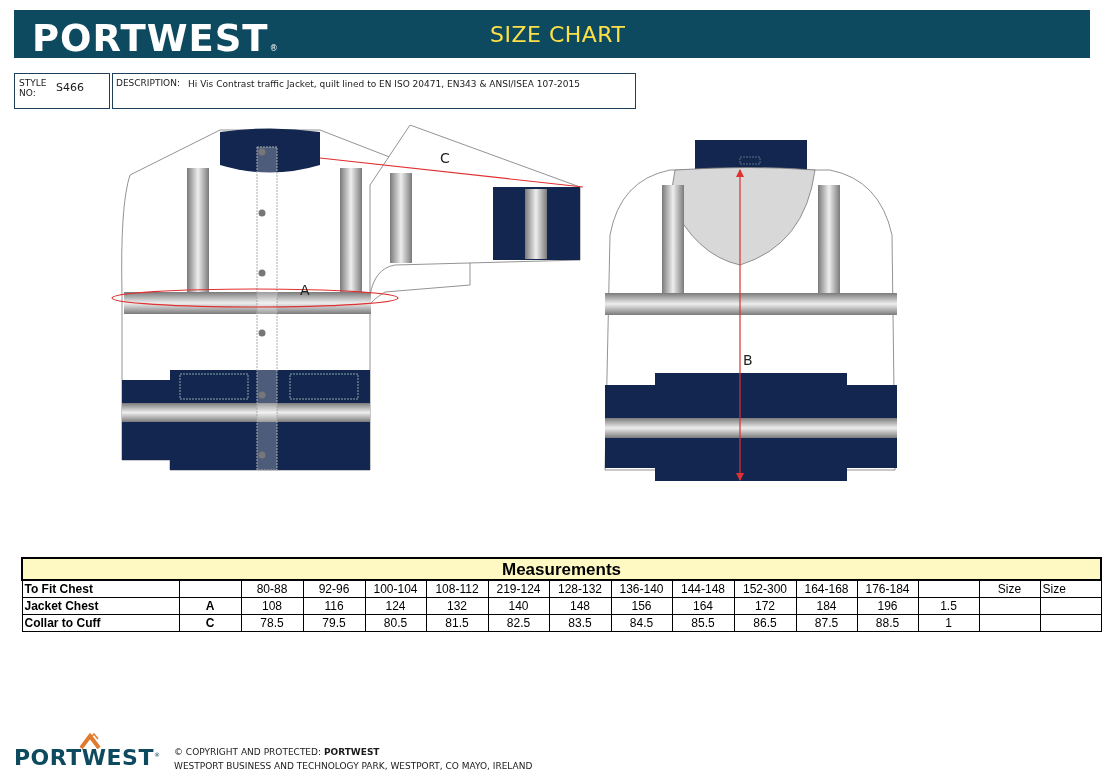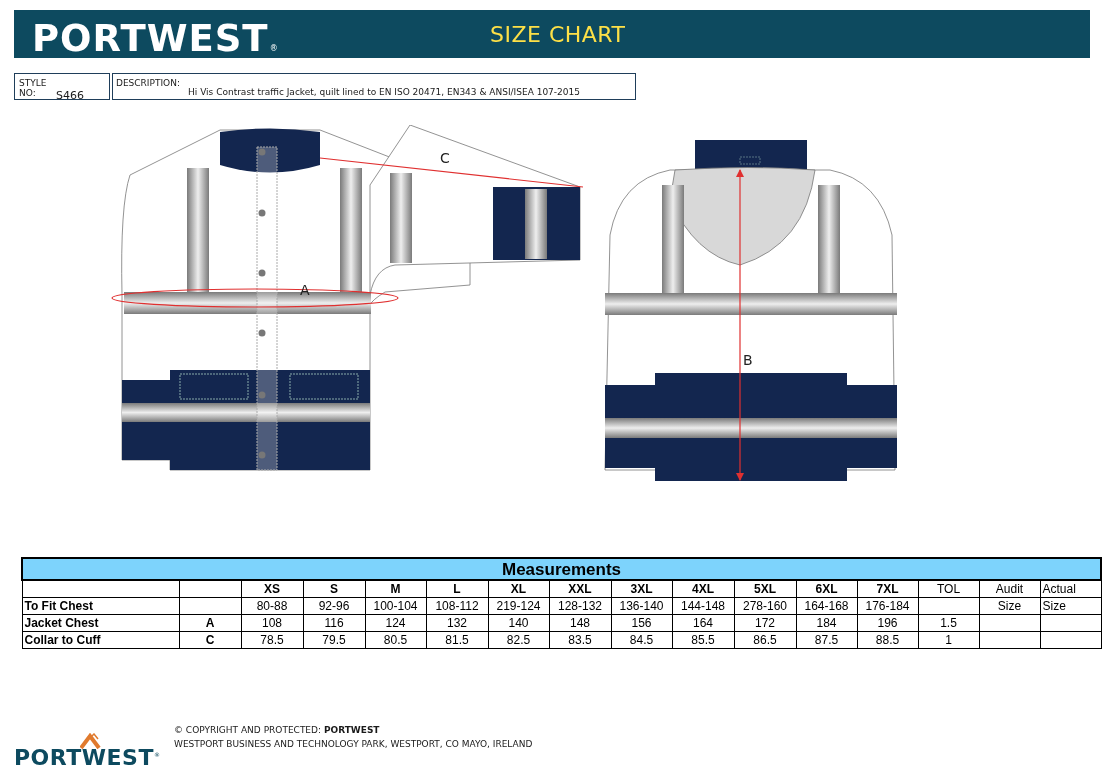--- a/index.html
+++ b/index.html
@@ -1,37 +1,37 @@
 <!DOCTYPE html>
 <html><head>
 <meta charset="utf-8">
 <style>
   html, body { margin:0; padding:0; background:#ffffff; }
   body { width:1103px; height:782px; position:relative; overflow:hidden; font-family:"Liberation Sans", sans-serif; color:#000; }
   .header-bar { position:absolute; left:14px; top:10px; width:1076px; height:48px; background:#0d4a5f; }
   .brand { position:absolute; left:18px; top:7px; font-family:"DejaVu Sans", sans-serif; font-weight:bold; font-size:37px; letter-spacing:1px; color:#ffffff; }
   .brand sup { font-size:8px; font-weight:normal; vertical-align:baseline; margin-left:1px; }
   .chart-title { position:absolute; left:460px; top:12px; font-family:"DejaVu Sans", sans-serif; font-size:22px; color:#fde047; letter-spacing:0.5px;margin-left:16px; }
-  .info-row { position:absolute; top:73px; height:27px; border:1.5px solid #1f3e5a; box-sizing:border-box; font-family:"DejaVu Sans", sans-serif; }
+  .info-row { position:absolute; top:73px; height:36px; border:1.5px solid #1f3e5a; box-sizing:border-box; font-family:"DejaVu Sans", sans-serif; }
   .style-box { left:14px; width:96px; }
   .desc-box { left:112px; width:524px; }
   .lbl { position:absolute; font-size:9px; line-height:10px; color:#1a1a1a; }
-  .val { position:absolute; font-size:11px; color:#1a1a1a;margin-top:8px; }
+  .val { position:absolute; font-size:11px; color:#1a1a1a; }
   .diagram { position:absolute; }
   table.meas { position:absolute; left:21px; top:557px; width:1078px; border-collapse:collapse; table-layout:fixed; font-size:12px; }
   table.meas td { border:1px solid #000; height:16px; padding:0 2px; text-align:center; white-space:nowrap; overflow:hidden; line-height:15px; }
-  table.meas tr.title td { background:#7dd3fc; font-weight:bold; font-size:17px; height:20px; border:2px solid #000; }
+  table.meas tr.title td { background:#fef9c3; font-weight:bold; font-size:17px; height:20px; border:2px solid #000; }
   table.meas td.rowlabel { text-align:left; font-weight:bold; }
   table.meas td.code { font-weight:bold; }
   table.meas tr.sizes td.size { font-weight:bold; }
   table.meas td.left { text-align:left; }
   .footer-logo { position:absolute; left:14px; top:745px; font-family:"DejaVu Sans", sans-serif; font-weight:bold; font-size:22px; color:#0d4a5f; letter-spacing:0.5px; }
   .footer-logo sup { font-size:6px; font-weight:normal; }
   .footer-peak { position:absolute; left:80px; top:733px; }
-  .footer-text { position:absolute; left:174px; top:723px; font-family:"DejaVu Sans", sans-serif; font-size:9px; line-height:14px; color:#1a1a1a; }
+  .footer-text { position:absolute; left:174px; top:745px; font-family:"DejaVu Sans", sans-serif; font-size:9px; line-height:14px; color:#1a1a1a; }
   .footer-text b { font-weight:bold; }
 </style>
 </head>
 <body>
 
 <div class="header-bar">
   <div class="brand"><span>PORTWEST</span><sup>®</sup></div>
   <div class="chart-title">SIZE CHART</div>
 </div>
 
@@ -142,50 +142,32 @@
       <col style="width:61px">
       <col style="width:61px">
     <col style="width:61px">
       <col style="width:61px">
       <col style="width:61px">
   </colgroup>
   <tbody>
       <tr class="title">
     <td colspan="16">Measurements</td>
   </tr>
-  <tr class="sizes">
-    <td></td>
-        <td></td>
-    <td class="size">XS</td>
-    <td class="size">S</td>
-    <td class="size">M</td>
-    <td class="size">L</td>
-    <td class="size">XL</td>
-    <td class="size">XXL</td>
-    <td class="size">3XL</td>
-    <td class="size">4XL</td>
-    <td class="size">5XL</td>
-    <td class="size">6XL</td>
-    <td class="size">7XL</td>
-    <td>TOL</td>
-    <td>Audit</td>
-    <td class="left">Actual</td>
-  </tr>
   <tr>
     <td class="rowlabel">To Fit Chest</td>
     <td class="code"></td>
     <td>80-88</td>
         <td>92-96</td>
     <td>100-104</td>
         <td>108-112</td>
     <td>219-124</td>
         <td>128-132</td>
     <td>136-140</td>
         <td>144-148</td>
-    <td>278-160</td>
+    <td>152-300</td>
         <td>164-168</td>
     <td>176-184</td>
     <td></td>
     <td>Size</td>
     <td class="left">Size</td>
   </tr>
   <tr>
     <td class="rowlabel">Jacket Chest</td>
     <td class="code">A</td>
     <td>108</td>

